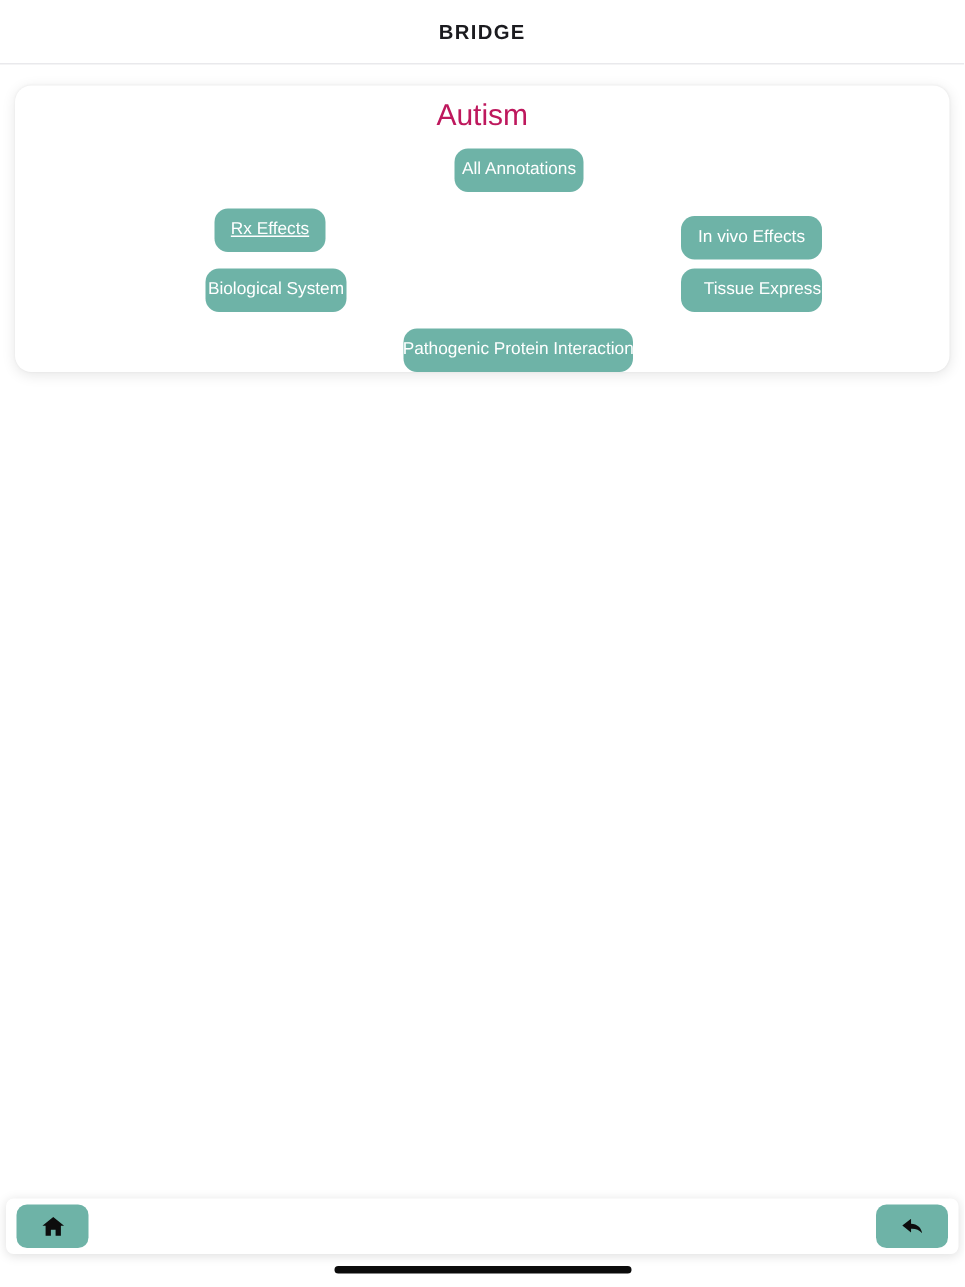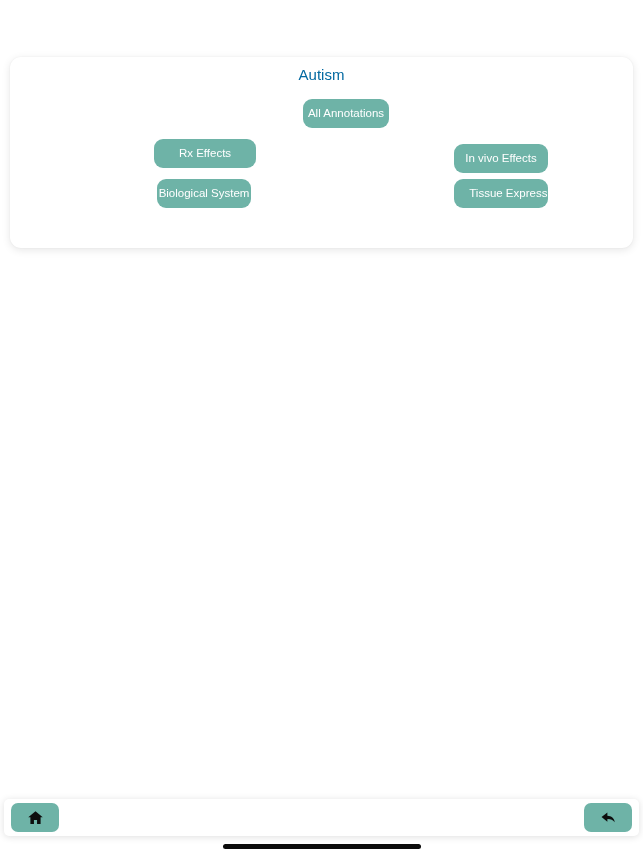--- a/index.html
+++ b/index.html
@@ -51,23 +51,23 @@
     border-radius: 11px;
     box-shadow: 0 2px 9px rgba(0,0,0,0.10), 0 0 2px rgba(0,0,0,0.05);
   }
 
   .entity-title {
     position: absolute;
     top: 9px;
     left: 0;
     width: 100%;
     text-align: center;
-    font-size: 15px;
+    font-size: 20px;
     font-weight: normal;
-    color: #0369a1;
+    color: #be185d;
   }
 
   
   .node-btn {
     position: absolute;
     background: #6eb3a7;
     color: #ffffff;
     border: none;
     border-radius: 9px;
     font-family: "Liberation Sans", sans-serif;
@@ -78,23 +78,23 @@
     display: flex;
     align-items: center;
     justify-content: center;
     cursor: pointer;
     white-space: nowrap;
     padding: 0 14px;
     margin-left: 24px;
   }
 
   .node-all-annotations { top: 42px;  left: 269px; width: 86px; }
-  .node-rx-effects      { top: 82px;  left: 120px; width: 102px; }
+  .node-rx-effects      { top: 82px;  left: 109px; width: 74px; text-decoration: underline; }
   .node-in-vivo         { top: 87px;  left: 420px; width: 94px; }
-  .node-biological      { top: 122px; left: 123px; width: 94px; }
+  .node-biological      { top: 122px; left: 103px; width: 94px; }
   .node-tissue          { top: 122px; left: 420px; width: 94px; padding-left: 44px; }
   .node-pathogenic      { top: 162px; left: 235px; width: 153px; }
 
   
   .bottom-bar {
     position: absolute;
     left: 4px;
     bottom: 22px;
     width: 635px;
     height: 37px;
@@ -130,35 +130,39 @@
     height: 5px;
     background: #0b0b0b;
     border-radius: 3px;
   }
 </style>
 </head>
 <body>
 
 <div id="app">
 
+  <div class="app-header">
+    <span class="app-header-title">BRIDGE</span>
+  </div>
 
   <div class="content-card">
 
     <div class="entity-title">Autism</div>
 
     <button class="node-btn node-all-annotations">All Annotations</button>
 
     <button class="node-btn node-rx-effects">Rx Effects</button>
 
     <button class="node-btn node-in-vivo">In vivo Effects</button>
 
     <button class="node-btn node-biological">Biological System</button>
 
     <button class="node-btn node-tissue">Tissue Expression</button>
 
+    <button class="node-btn node-pathogenic">Pathogenic Protein Interaction</button>
   </div>
 
   <div class="bottom-bar">
 
     <button class="nav-btn">
       <span>
         <svg width="17" height="17" viewBox="0 0 24 24" fill="#0d0d0d">
           <path d="M12 3.2 1.8 11.6h3.0V21h5.0v-5.6h4.4V21h5.0v-9.4h3.0L12 3.2z"></path>
         </svg>
       </span>

